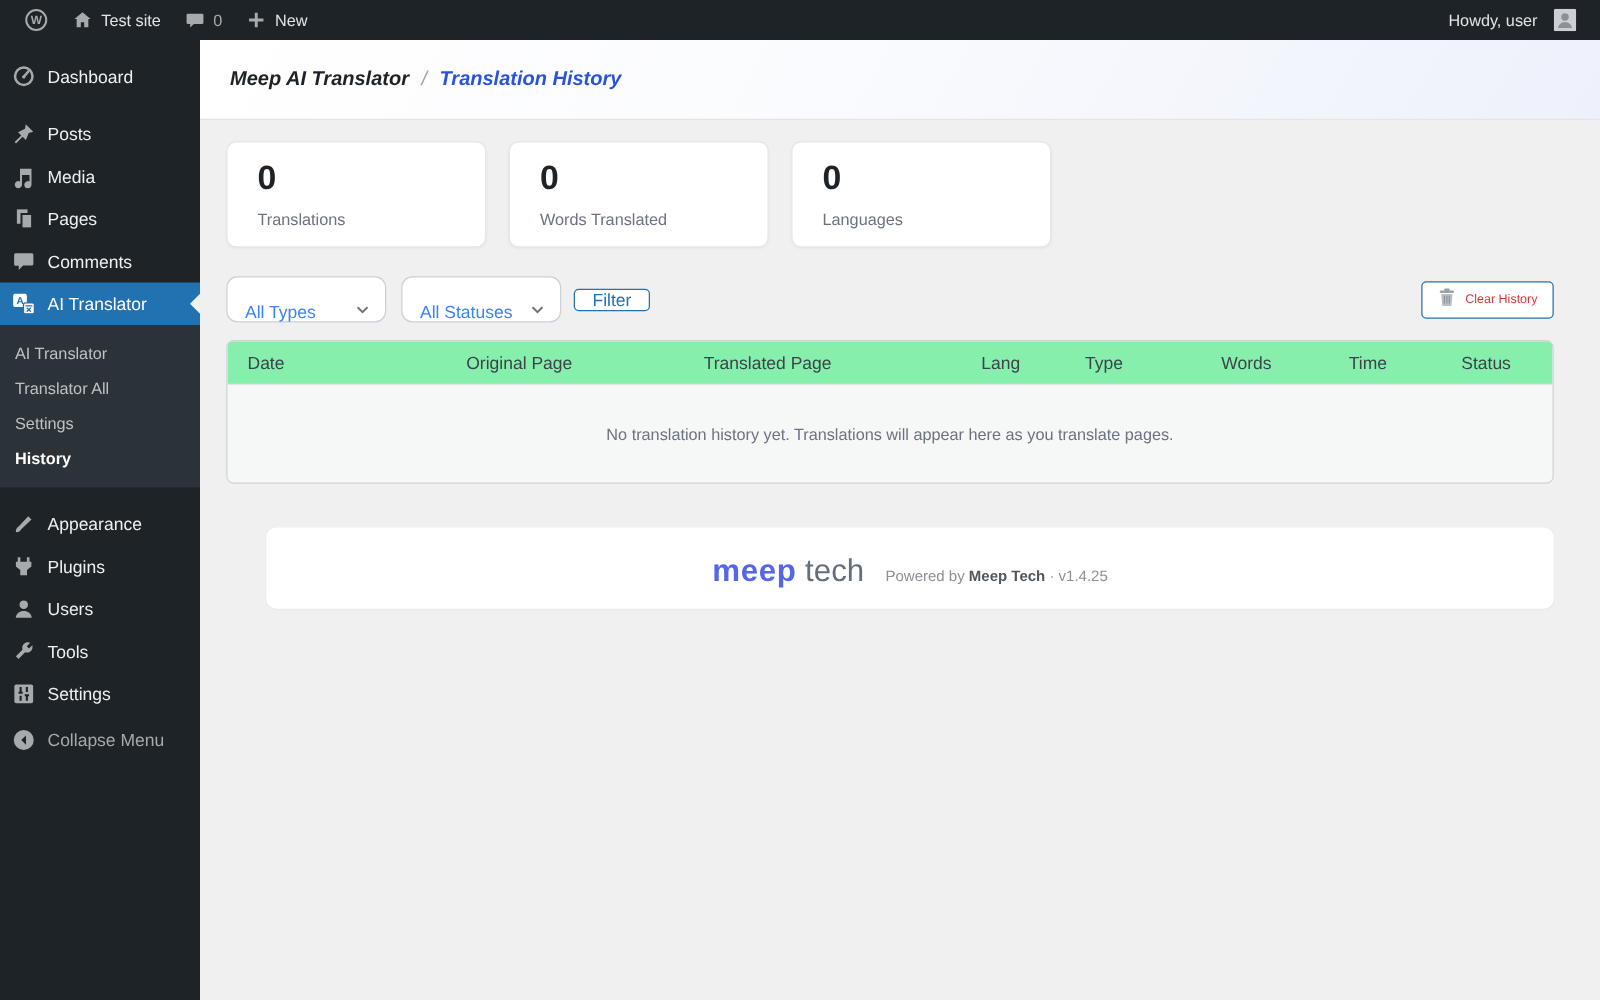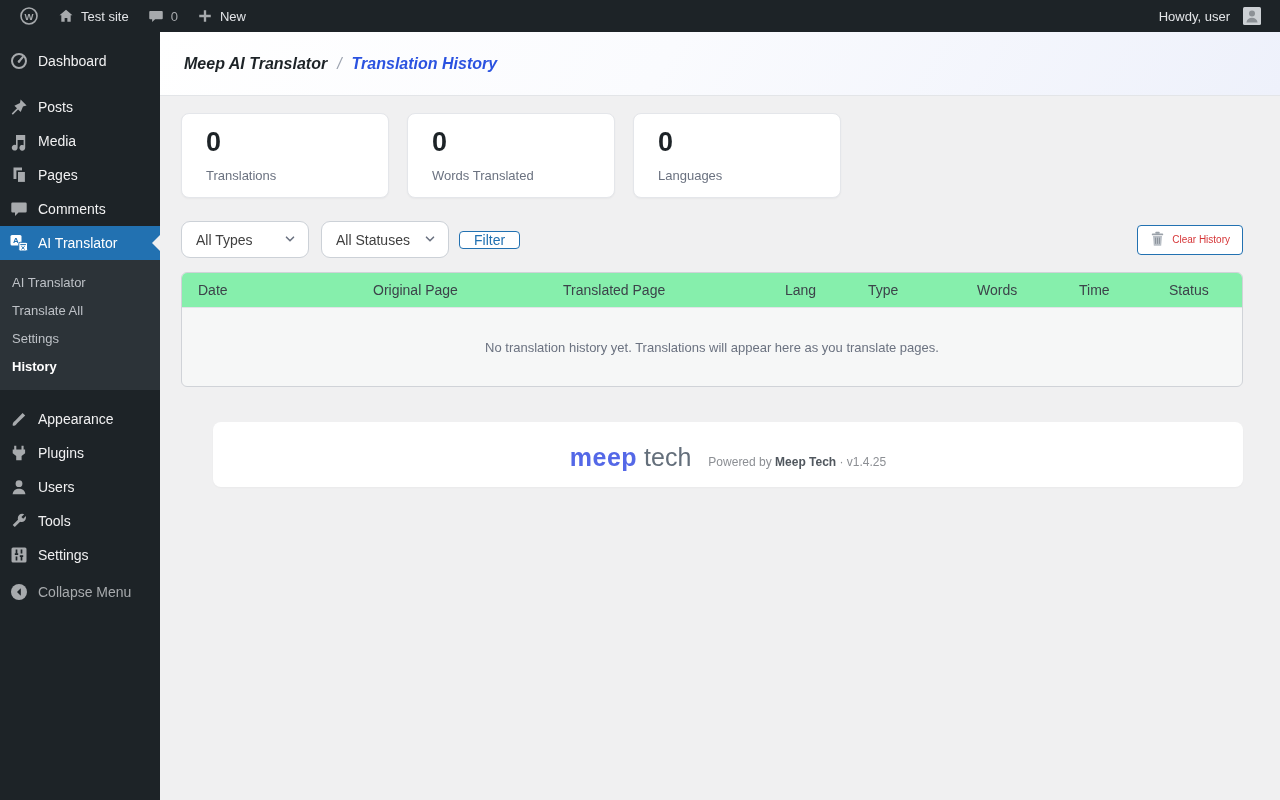--- a/index.html
+++ b/index.html
@@ -77,22 +77,22 @@
     box-shadow:0 1px 2px rgba(0,0,0,.04);
   }
   .stat-value { font-size:27px; font-weight:bold; color:#1d2327; line-height:1.1; }
   .stat-label { margin-top:10px; font-size:13px; color:#6b7280; }
 
   
   .filter-row { margin-top:23px; display:flex; align-items:center; }
   .select {
     position:relative; width:128px; height:37px; background:#fff;
     border:1px solid #ccd1d7; border-radius:9px;
-    display:flex; align-items:center; justify-content:space-between;
-    padding:0 12px 0 14px; font-size:14px; color:#404040; cursor:pointer;
+    display:flex; align-items:flex-end; justify-content:space-between;
+    padding:0 12px 0 14px; font-size:14px; color:#3b82f6; cursor:pointer;
   }
   .select + .select { margin-left:12px; }
   .btn-filter {
     margin-left:10px; height:18px; padding:0 14px;
     background:#fff; border:1px solid #2271b1; border-radius:4px;
     color:#2271b1; font-size:14px; cursor:pointer;
     font-family:"Liberation Sans", sans-serif;
   }
   .filter-spacer { flex:1; }
   .btn-clear {
@@ -248,21 +248,21 @@
       </svg>
     </span>
     <span>AI Translator</span>
   </div>
 
   <div class="submenu">
     <div class="submenu-item">
       <span>AI Translator</span>
     </div>
     <div class="submenu-item">
-      <span>Translate All</span>
+      <span>Translator All</span>
     </div>
     <div class="submenu-item">
       <span>Settings</span>
     </div>
     <div class="submenu-item current">
       <span>History</span>
     </div>
   </div>
 
   <div class="menu-sep"></div>

